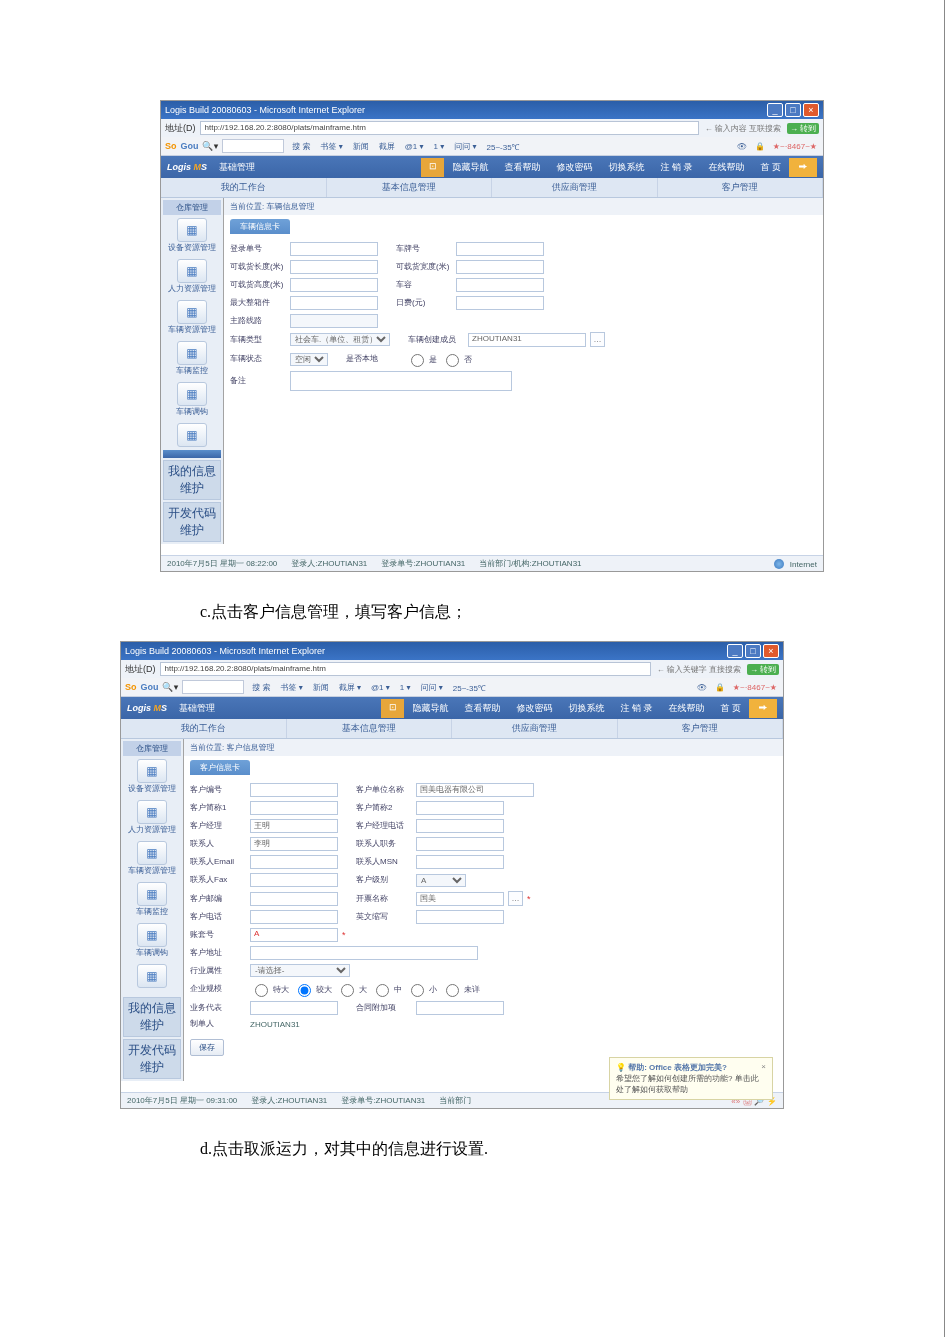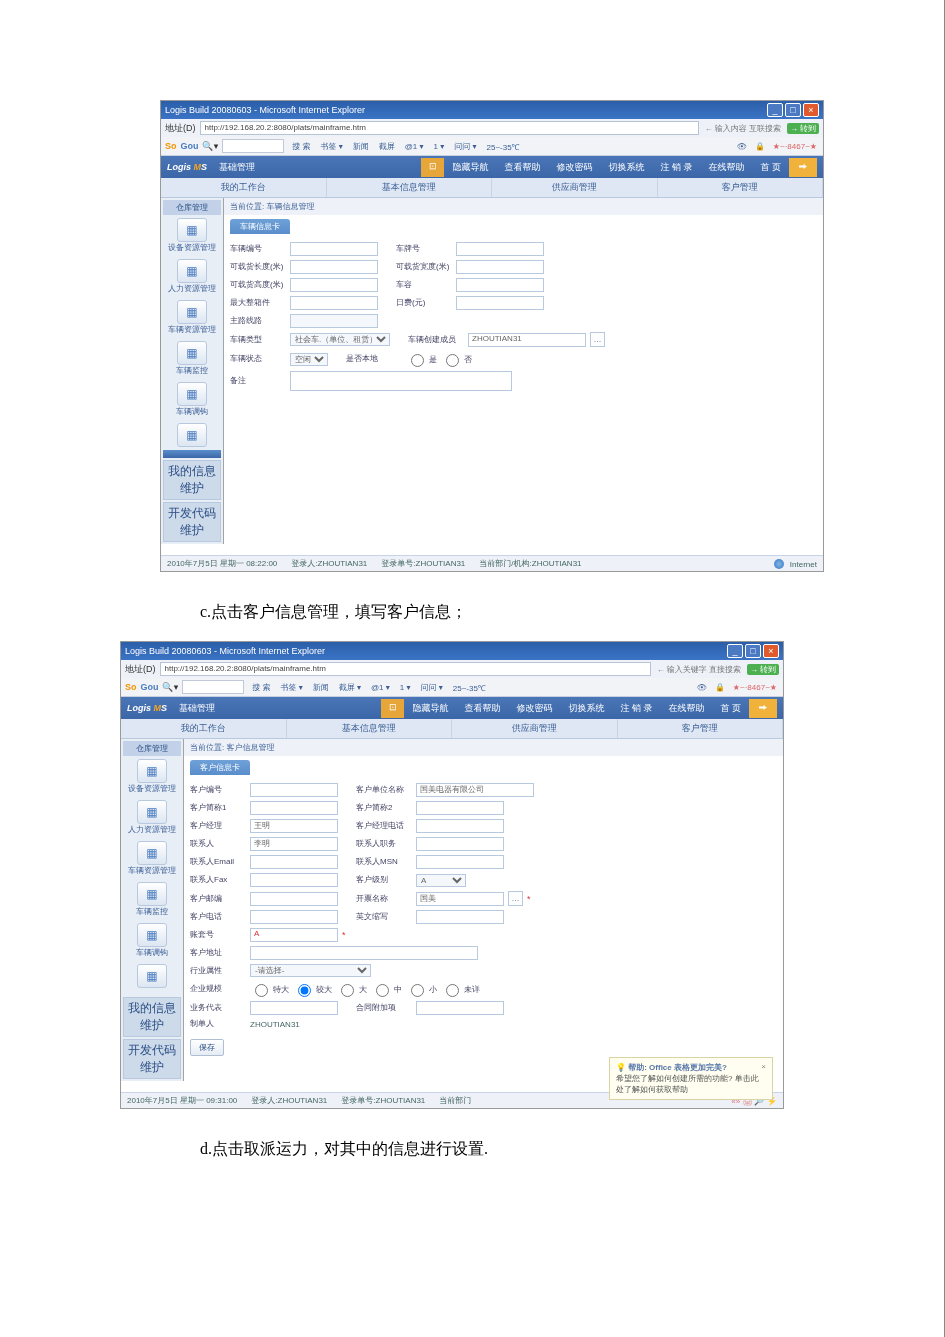--- a/index.html
+++ b/index.html
@@ -418,21 +418,21 @@
           <div class="side-link">我的信息维护</div>
           <div class="side-link">开发代码维护</div>
         </div>
 
         <div class="main">
           <div class="breadcrumb">当前位置: 车辆信息管理</div>
           <span class="tab">车辆信息卡</span>
           <div class="form">
             <div class="row">
               <div class="col">
-                  <span class="lbl">车辆编号</span>
+                  <span class="lbl">登录单号</span>
                   <span class="inp"></span>
                 </div>
               <div class="col">
                   <span class="lbl">车牌号</span>
                   <span class="inp"></span>
                 </div>
             </div>
             <div class="row">
               <div class="col">
                   <span class="lbl">可载货长度(米)</span>
@@ -695,21 +695,21 @@
             </div>
             <div class="row">
               <div class="col">
                   <span class="lbl">客户地址</span>
                   <span class="inp" style="width:220px"></span>
                 </div>
             </div>
             <div class="row">
               <div class="col">
                   <span class="lbl">行业属性</span>
-                  <select class="sel" style="width:121px"><option>-请选择-</option></select>
+                  <select class="sel" style="width:100px"><option>-请选择-</option></select>
                 </div>
             </div>
             <div class="row">
               <div class="col">
                   <span class="lbl">企业规模</span>
                 <label class="radio">
                     <input type="radio" name="sc" style="">
                     <span>特大</span>
                   </label>
                 <label class="radio">

